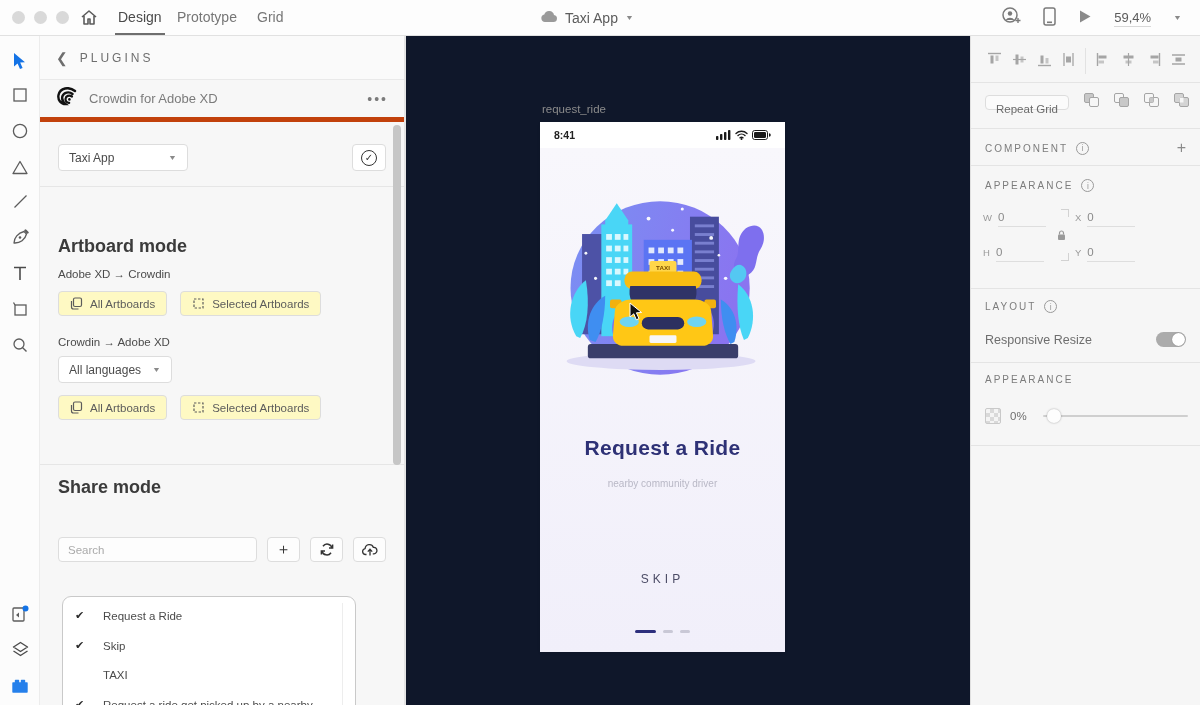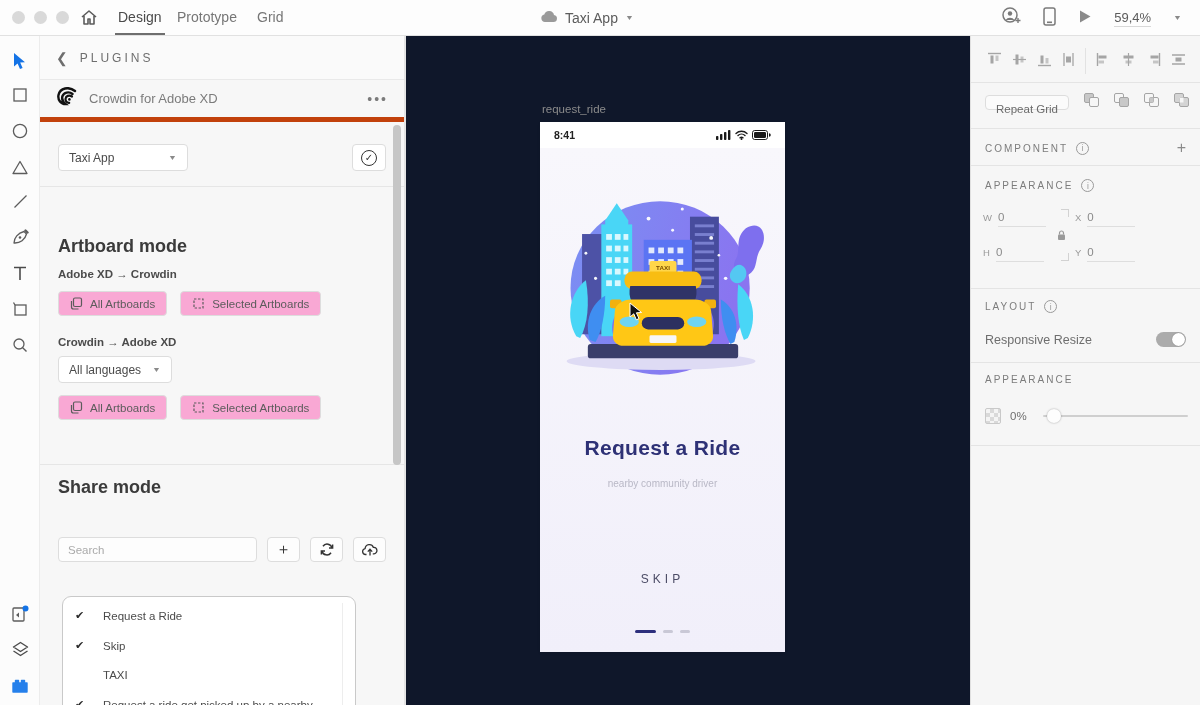--- a/index.html
+++ b/index.html
@@ -33,22 +33,22 @@
   .plugin-title { font-size:13px; color:#7b7b7b; flex:1; }
   .kebab { color:#7b7b7b; font-size:14px; letter-spacing:2px; }
   .panel-body { position:absolute; top:86px; left:0; right:0; bottom:0; }
   .select { height:27px; background:#fff; border:1px solid #ddd; border-radius:4px; display:flex; align-items:center; padding:0 10px; font-size:12px; color:#4b4b4b; justify-content:space-between; }
   .row-project { position:absolute; top:22px; left:18px; right:18px; display:flex; justify-content:space-between; align-items:center; }
   .row-project .select { width:130px; }
   .check-btn { width:34px; height:27px; background:#fff; border:1px solid #ddd; border-radius:4px; display:flex; align-items:center; justify-content:center; color:#333; }
   .check-circle { width:16px; height:16px; border:1.4px solid #333; border-radius:50%; font-size:10px; line-height:14px; text-align:center; }
   .sect-div { position:absolute; left:0; right:0; height:1px; background:#e6e6e6; }
   .h1 { font-size:18px; font-weight:bold; color:#3b3b3b; }
-  .h2 { font-size:11.5px; font-weight:bold; color:#4b4b4b; }
-  .btn { height:25px; background:#f9a8d4; border:1px solid #ddd; border-radius:4px; display:inline-flex; align-items:center; gap:7px; padding:0 11px; font-size:11.5px; color:#5c5c5c; }
+  .h2 { font-size:11.5px; font-weight:normal; color:#4b4b4b; }
+  .btn { height:25px; background:#fef9c3; border:1px solid #ddd; border-radius:4px; display:inline-flex; align-items:center; gap:7px; padding:0 11px; font-size:11.5px; color:#5c5c5c; }
   .btnrow { position:absolute; left:18px; display:flex; gap:13px; }
   .search-row { position:absolute; left:18px; right:18px; display:flex; gap:10px; align-items:center;margin-top:24px; }
   .search-input { flex:1; height:25px; border:1px solid #ddd; border-radius:4px; background:#fdfdfd; font-size:11.5px; color:#555; padding:0 9px; font-family:"Liberation Sans",sans-serif; }
   .search-input::placeholder { color:#aaa; }
   .sq-btn { width:33px; height:25px; background:#fdfdfd; border:1px solid #ddd; border-radius:4px; display:flex; align-items:center; justify-content:center; color:#333; font-size:15px; }
   .strings-box { position:absolute; left:22px; top:474px; width:294px; height:196px; background:#fff; border:1px solid #c9c9c9; border-radius:9px; overflow:hidden; }
   .strings-inner-line { position:absolute; top:6px; bottom:6px; right:12px; width:1px; background:#ededed; }
   .srow { display:flex; padding:7px 10px 6px 12px; font-size:11.5px; color:#4b4b4b; line-height:1.45; }
   .srow .chk { width:28px; flex:none; color:#2b2b2b; font-size:11px; }
   .srow .stxt { flex:1; padding-right:22px; }

